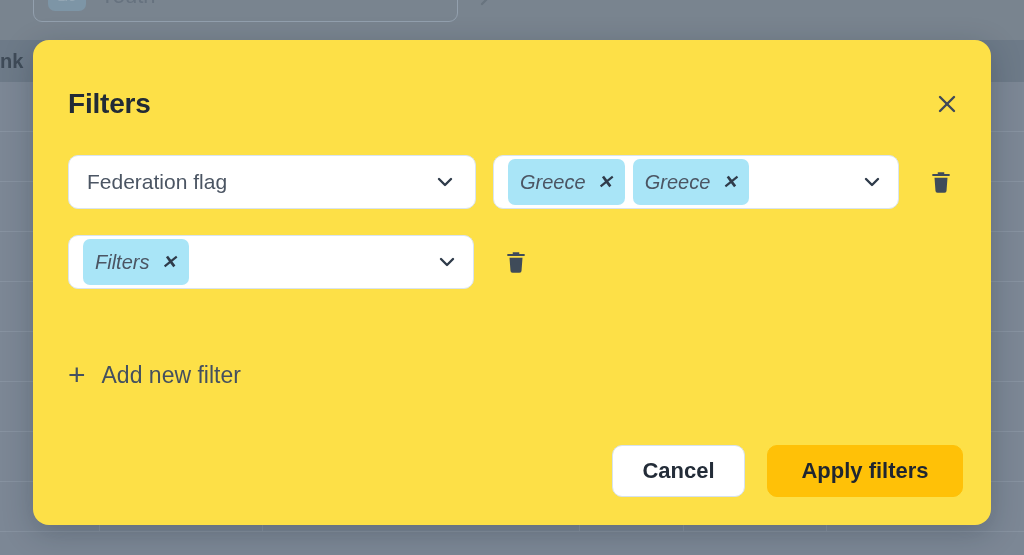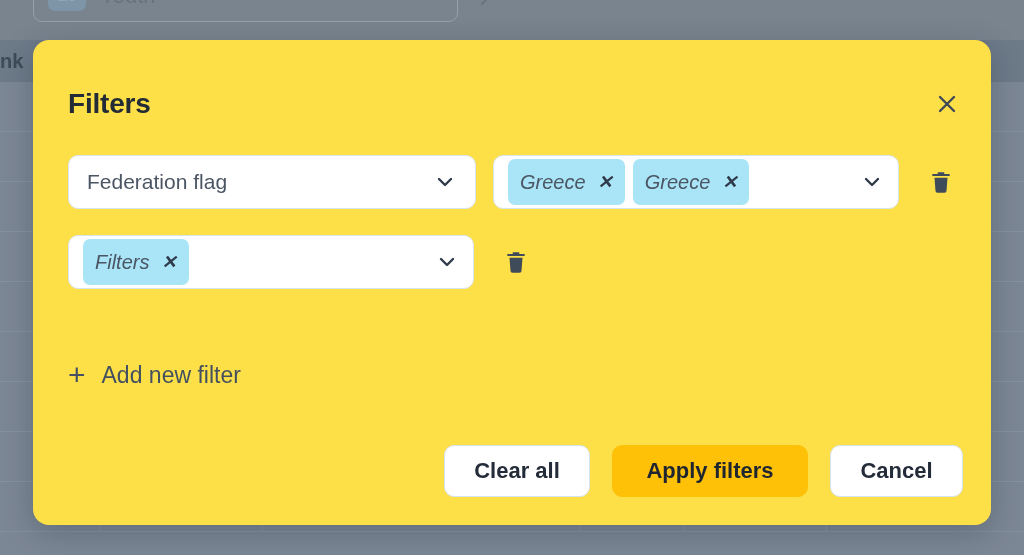--- a/index.html
+++ b/index.html
@@ -482,18 +482,17 @@
         </div>
       </div>
     </div>
 
     <div class="add-filter">
       <span class="add-plus">+</span>
       <span class="add-label">Add new filter</span>
     </div>
 
     <div class="footer">
-      <div class="btn btn-secondary w-clear">Clear all</div>
+      <div class="btn btn-secondary w-cancel">Cancel</div>
       <div class="btn btn-primary w-apply">Apply filters</div>
-      <div class="btn btn-secondary w-cancel">Cancel</div>
     </div>
   </div>
 </div>
 
 </body></html>

